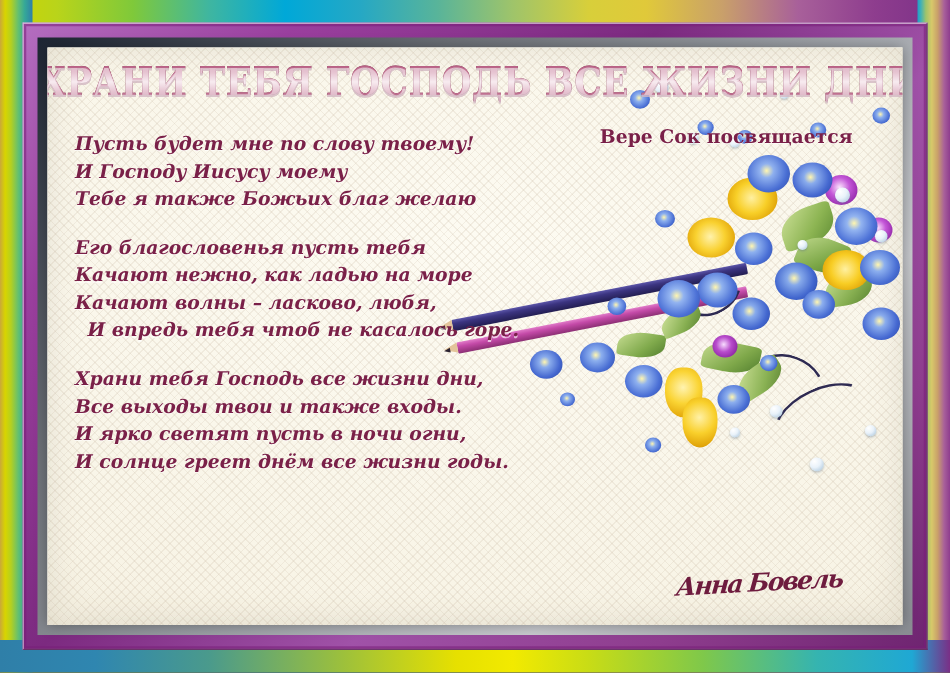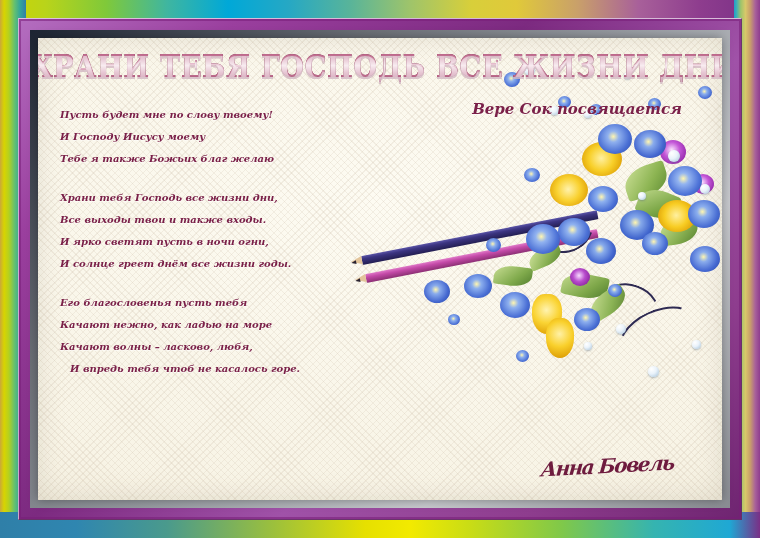--- a/index.html
+++ b/index.html
@@ -108,40 +108,39 @@
     filter:drop-shadow(0 0 .5px #6e1b3e);
     transform:scaleY(1.18) scaleX(1.02);
     transform-origin:top center;
   }
 
   
   .dedication {
     position:absolute;
     right:40px; top:62px;
     font-family:"DejaVu Serif", serif;
-    font-style:italic;
     font-weight:700;
     font-size:15px;
     color:#7a2048;
     white-space:nowrap;
     text-shadow:0 1px 0 rgba(255,255,255,.6);
   }
 
   
   .poem {
     position:absolute;
     left:22px; top:66px;
     width:380px;
   }
   .stanza { margin-bottom:17px; }
   .line {
     font-family:"DejaVu Serif", serif;
     font-style:italic;
     font-weight:700;
-    font-size:10px;
+    font-size:15px;
     line-height:22px;
     color:#7a2048;
     white-space:nowrap;
     text-shadow:0 1px 0 rgba(255,255,255,.65);
   }
   .line.ind { padding-left:10px; }
 
   
   .signature {
     position:absolute;
@@ -319,31 +318,31 @@
 
     <div class="poem">
 
       <div class="stanza">
         <div class="line">Пусть будет мне по слову твоему!</div>
         <div class="line">И Господу Иисусу моему</div>
         <div class="line">Тебе я также Божьих благ желаю</div>
       </div>
 
       <div class="stanza">
+        <div class="line">Его благословенья пусть тебя</div>
+        <div class="line">Качают нежно, как ладью на море</div>
+        <div class="line">Качают волны – ласково, любя,</div>
+        <div class="line ind">И впредь тебя чтоб не касалось горе.</div>
+      </div>
+
+      <div class="stanza">
         <div class="line">Храни тебя Господь все жизни дни,</div>
         <div class="line">Все выходы твои и также входы.</div>
         <div class="line">И ярко светят пусть в ночи огни,</div>
         <div class="line">И солнце греет днём все жизни годы.</div>
       </div>
 
-      <div class="stanza">
-        <div class="line">Его благословенья пусть тебя</div>
-        <div class="line">Качают нежно, как ладью на море</div>
-        <div class="line">Качают волны – ласково, любя,</div>
-        <div class="line ind">И впредь тебя чтоб не касалось горе.</div>
-      </div>
-
     </div>
 
     <div class="signature">Анна Бовель</div>
 
   </div>
 </div>
 
 </body></html>

